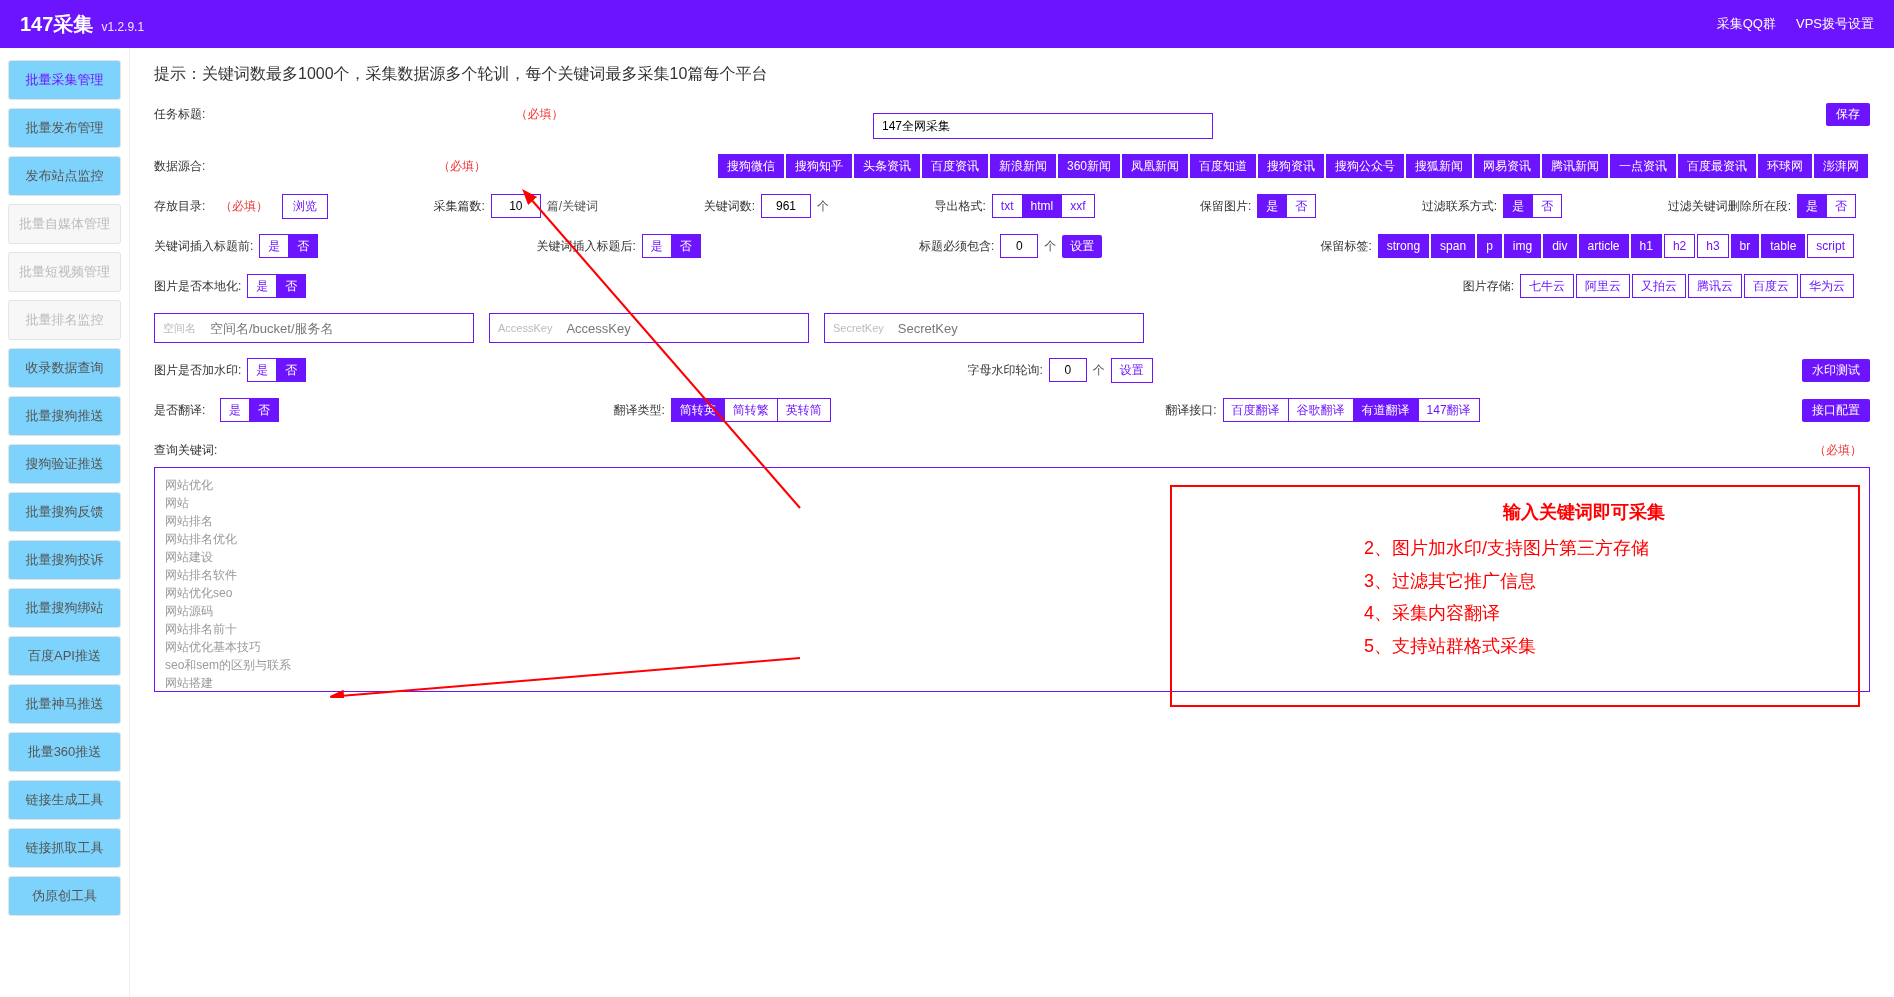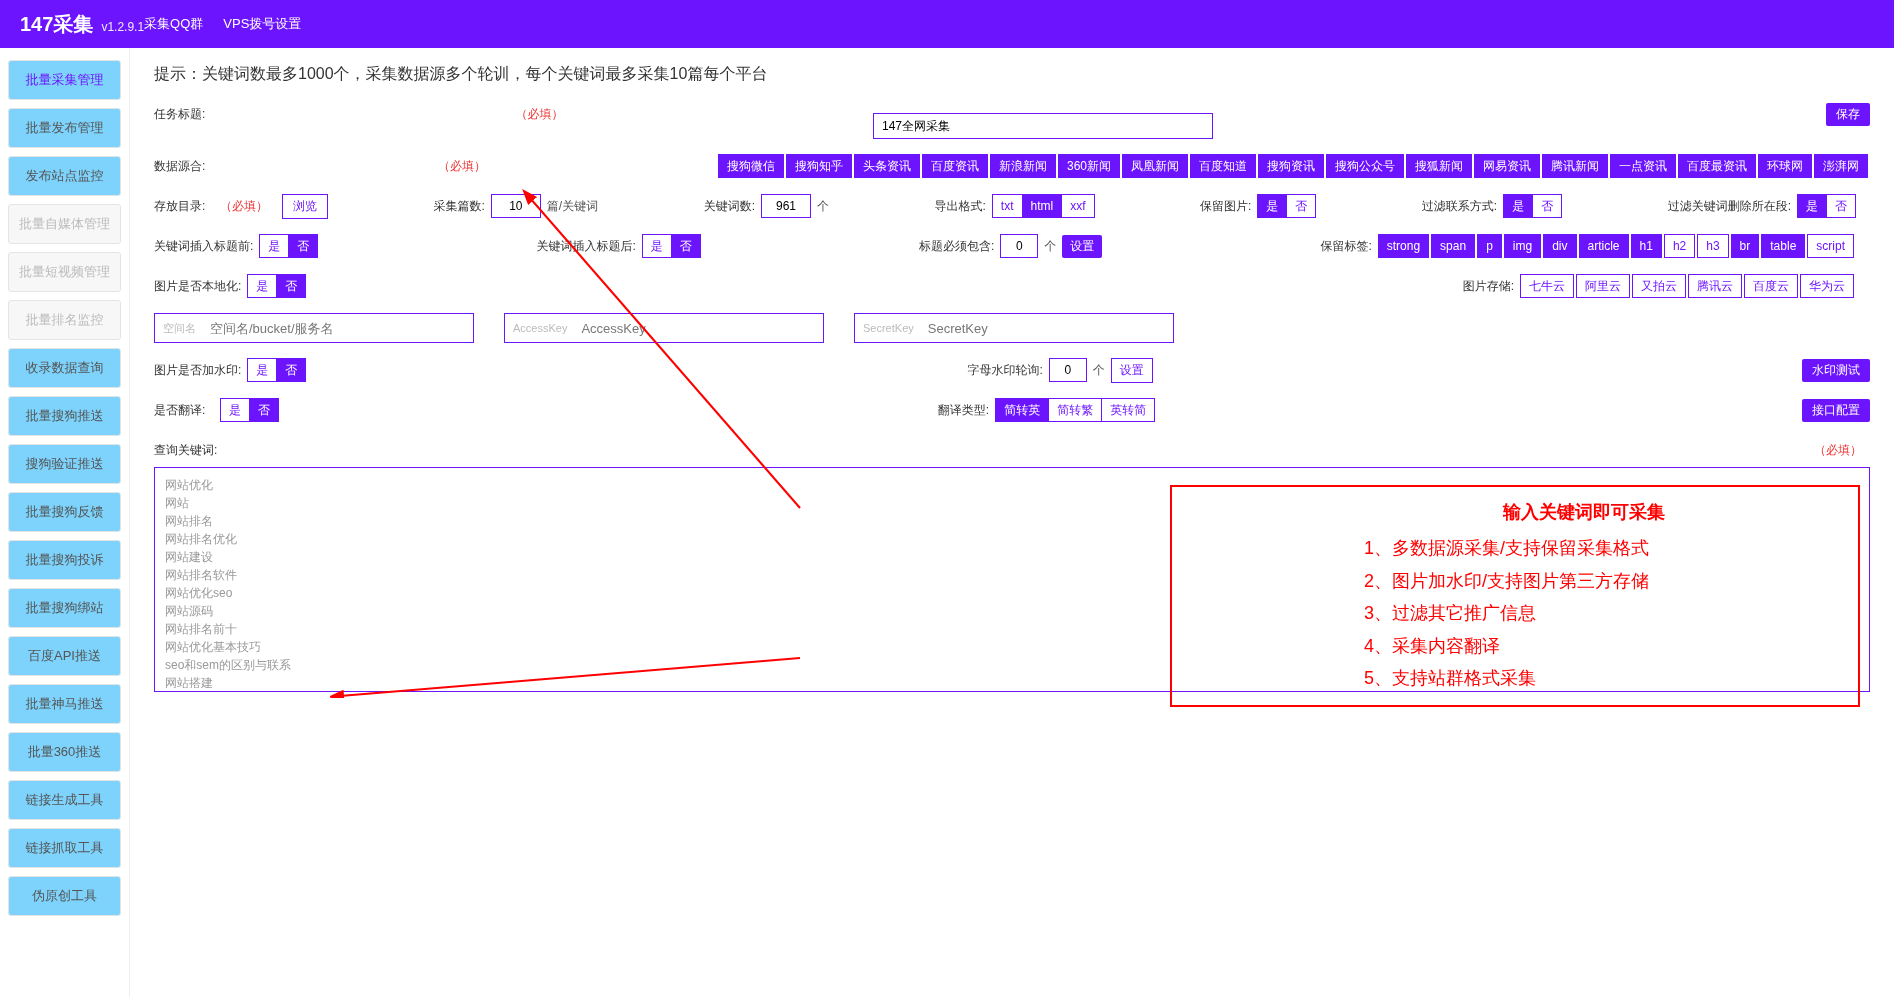--- a/index.html
+++ b/index.html
@@ -1,17 +1,17 @@
 <!DOCTYPE html>
 <html><head>
 <meta charset="utf-8">
 <style>
 * { margin: 0; padding: 0; box-sizing: border-box; }
 body { font-family: "Microsoft YaHei", Arial, sans-serif; font-size: 12px; color: #333; background: #fff; }
-.header { background: #6d14ff; color: #fff; height: 48px; display: flex; align-items: center; padding: 0 20px; justify-content: flex-start; }
+.header { background: #6d14ff; color: #fff; height: 48px; display: flex; align-items: center; padding: 0 20px; justify-content: space-between; }
 .header-left { display: flex; align-items: baseline; gap: 8px; }
 .header-title { font-size: 20px; font-weight: bold; }
 .header-version { font-size: 12px; opacity: 0.9; }
 .header-right { display: flex; gap: 20px; font-size: 13px; }
 .header-link { color: #fff; text-decoration: none; cursor: pointer; }
 .container { display: flex; }
 .sidebar { width: 130px; padding: 12px 8px; border-right: 1px solid #eee; height: calc(100vh - 48px); overflow-y: auto; }
 .sidebar::-webkit-scrollbar { width: 8px; }
 .sidebar::-webkit-scrollbar-thumb { background: #ccc; border-radius: 4px; }
 .sidebar-item { display: block; width: 100%; padding: 10px 6px; margin-bottom: 8px; text-align: center; border: 1px solid #e4e4e4; border-radius: 3px; background: #7dd3fc; font-size: 13px; cursor: pointer; color: #555; }
@@ -28,21 +28,21 @@
 .btn-primary { background: #6d14ff; color: #fff; border: none; padding: 6px 18px; font-size: 13px; border-radius: 3px; cursor: pointer; }
 .btn-small { padding: 3px 10px; font-size: 12px; border-radius: 2px; }
 .btn-outline { background: #fff; color: #6d14ff; border: 1px solid #6d14ff; padding: 3px 10px; font-size: 12px; cursor: pointer; }
 .tag { display: inline-block; padding: 3px 8px; font-size: 12px; border: 1px solid #6d14ff; cursor: pointer; line-height: 16px; }
 .tag.active { background: #6d14ff; color: #fff; }
 .tag.inactive { background: #fff; color: #6d14ff; }
 .tag-group { display: inline-flex; }
 .tag-group .tag:not(:first-child) { border-left: none; }
 .unit { font-size: 12px; color: #555; }
 .sub-label { font-size: 12px; color: #333; margin-left: 12px; }
-.store-row { display: flex; gap: 30px; margin-bottom: 14px; }
+.store-row { display: flex; gap: 15px; margin-bottom: 14px; }
 .store-input { display: flex; align-items: center; border: 1px solid #6d14ff; height: 30px; width: 320px; padding: 0; }
 .store-input .prefix { color: #bbb; font-size: 11px; padding: 0 8px; border-right: 0 solid #ddd; }
 .store-input input { border: none; outline: none; flex: 1; padding: 0 6px; font-size: 13px; height: 100%; }
 .store-input input::placeholder { color: #777; }
 .kw-area { width: 100%; border: 1px solid #6d14ff; padding: 0; background: #fff; }
 .kw-textarea { width: 100%; border: none; outline: none; padding: 8px 10px; font-size: 12px; color: #999; resize: none; height: 220px; font-family: inherit; line-height: 1.5; }
 .annotation-box { position: absolute; right: 34px; top: 437px; width: 690px; height: 222px; border: 2px solid #ff0000; pointer-events: none; }
 .annotation-text { position: absolute; right: 90px; top: 448px; width: 440px; color: #ff0000; font-size: 18px; line-height: 1.8; z-index: 10; pointer-events: none; }
 .annotation-text .title-line { text-align: center; margin-bottom: 4px; font-weight: 600; }
 .arrow-svg { position: absolute; pointer-events: none; z-index: 9; }
@@ -230,20 +230,29 @@
         </span>
       </div>
       <div class="seg">
         <span class="sub-label">翻译类型:</span>
         <span class="tag-group" id="ttypes-container">
             <span class="tag active">简转英</span>
             <span class="tag inactive">简转繁</span>
             <span class="tag inactive">英转简</span>
           </span>
       </div>
+      <div class="seg">
+        <span class="sub-label">翻译接口:</span>
+        <span class="tag-group" id="tapis-container">
+            <span class="tag inactive">百度翻译</span>
+            <span class="tag inactive">谷歌翻译</span>
+            <span class="tag active">有道翻译</span>
+            <span class="tag inactive">147翻译</span>
+          </span>
+      </div>
       <button class="btn-primary btn-small">接口配置</button>
     </div>
 
     <div class="row" style="margin-bottom:4px">
       <span class="label">查询关键词:</span>
       <span class="req">（必填）</span>
     </div>
     <div class="kw-area">
       <textarea class="kw-textarea" id="kw-textarea" style="">网站优化
 网站
@@ -258,21 +267,20 @@
 seo和sem的区别与联系
 网站搭建
 网站排名查询
 网站优化培训
 seo是什么意思</textarea>
     </div>
 
     <div class="annotation-box"></div>
     <div class="annotation-text">
       <div class="title-line">输入关键词即可采集</div>
-      <div>1、多数据源采集/支持保留采集格式</div>
       <div>2、图片加水印/支持图片第三方存储</div>
       <div>3、过滤其它推广信息</div>
       <div>4、采集内容翻译</div>
       <div>5、支持站群格式采集</div>
     </div>
     <svg class="arrow-svg" style="left:200px; top:140px; width:480px; height:510px;">
       <defs>
           <marker id="ah" markerWidth="10" markerHeight="10" refX="2" refY="3" orient="auto">
             <path d="M0,0 L0,6 L8,3 z" fill="#ff0000"></path>
           </marker>

